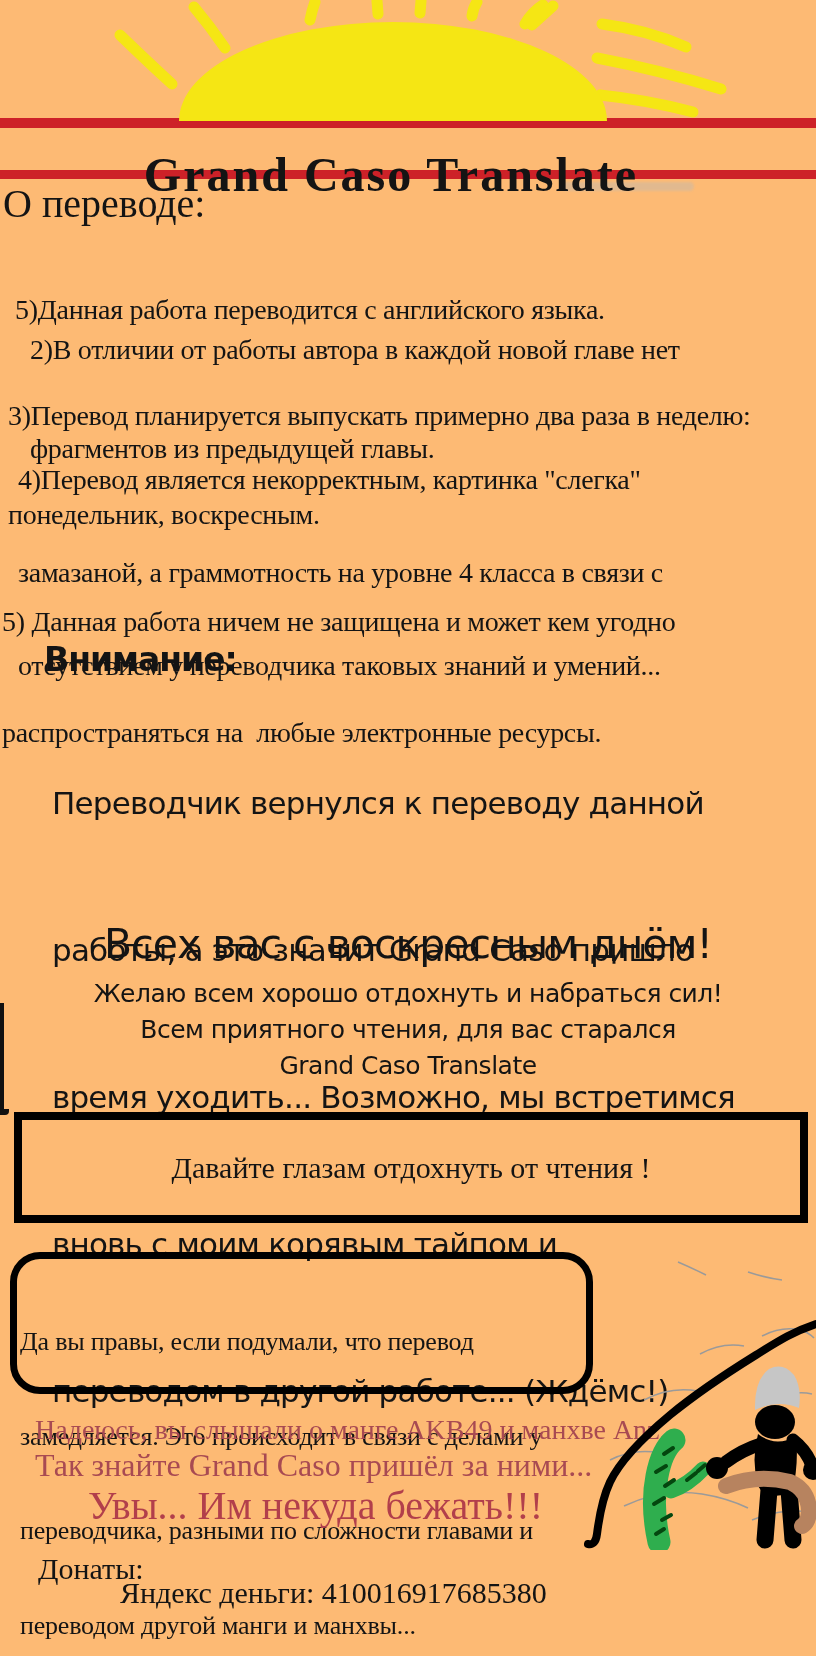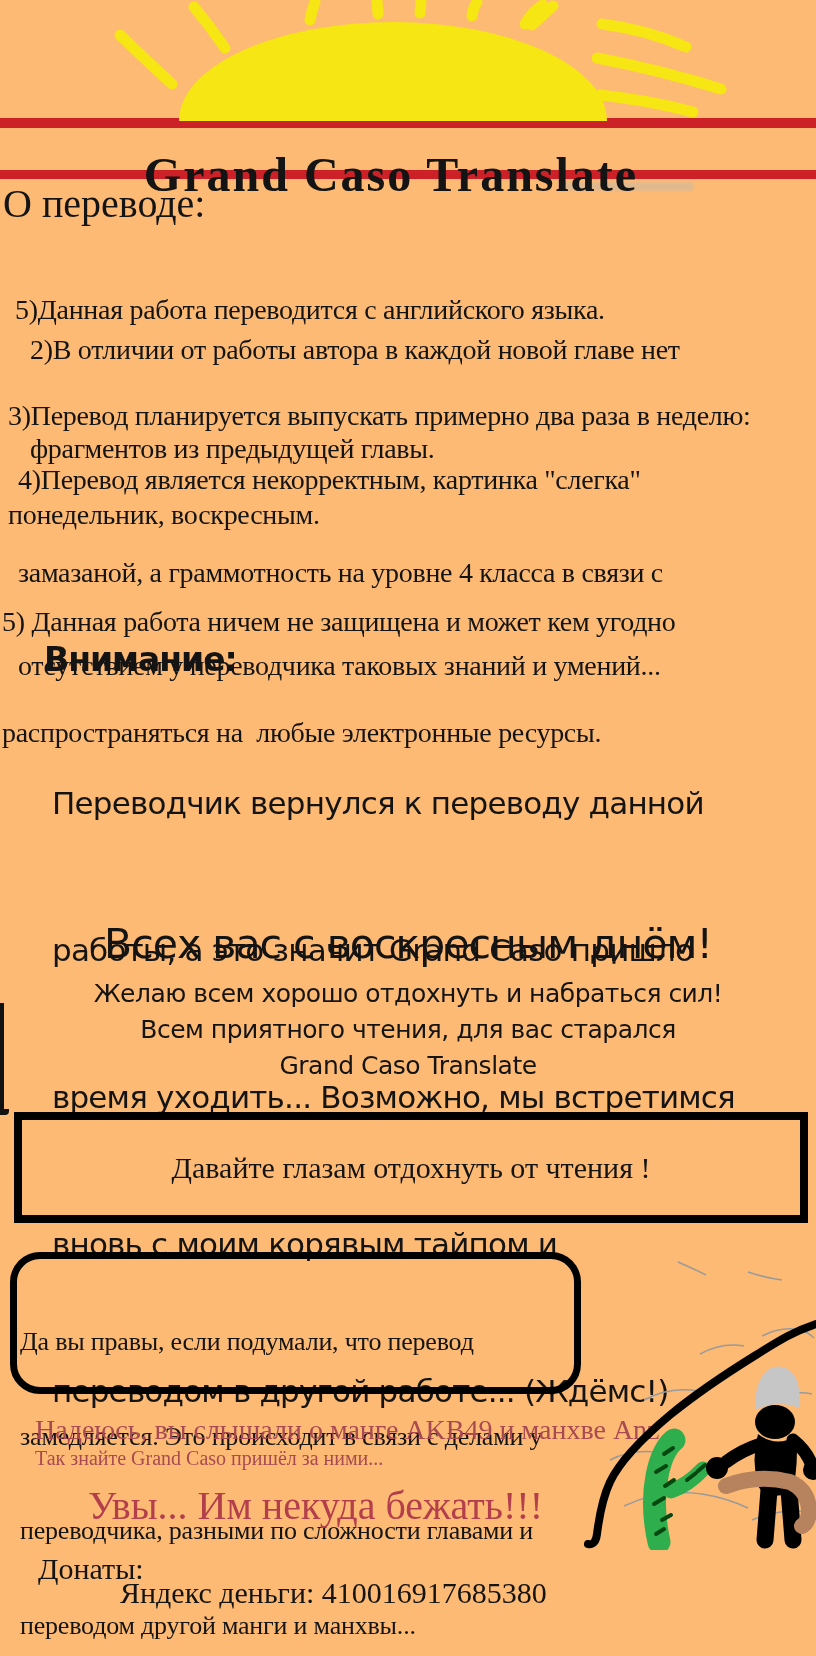--- a/index.html
+++ b/index.html
@@ -27,25 +27,25 @@
   .attn-big{position:absolute;top:920px;left:0;width:100%;text-align:center;font-size:41px;
             letter-spacing:-1px;}
   .attn-sub{position:absolute;top:976px;left:0;width:100%;text-align:center;font-size:25px;
             line-height:36px;letter-spacing:-.5px;}
   .edge-line{position:absolute;left:0;top:1003px;width:4px;height:112px;background:#111;}
   .edge-foot{position:absolute;left:0;top:1109px;width:9px;height:6px;background:#111;
              border-radius:0 0 4px 0;}
   .rest-box{position:absolute;top:1112px;left:14px;right:8px;height:95px;border:8px solid #000;
             display:flex;align-items:center;justify-content:center;font-size:30px;white-space:pre;}
   .bubble{position:absolute;top:1252px;left:10px;width:550px;height:124px;border:7px solid #000;
-          border-radius:30px;font-size:26px;line-height:31.5px;padding:4px 4px 0 3px;
+          border-radius:30px;font-size:26px;line-height:31.5px;padding:4px 16px 0 3px;
           white-space:pre;letter-spacing:-.2px;}
   .ann{position:absolute;white-space:pre;}
   .ann-1{top:1414px;left:35px;font-size:28px;color:#a84a52;}
-  .ann-2{top:1447px;left:35px;font-size:20px;color:#a84a52;}
+  .ann-2{top:1447px;left:35px;font-size:32px;color:#a84a52;}
   .ann-big{top:1482px;left:88px;font-size:40px;color:#b23f4b;}
   .donate-label{position:absolute;top:1552px;left:14px;font-size:30px;margin-left:24px;}
   .donate-value{position:absolute;top:1576px;left:120px;font-size:30px;}
   .desert{position:absolute;left:552px;top:1258px;}
 </style>
 </head>
 <body>
 
 <div class="page">
 

